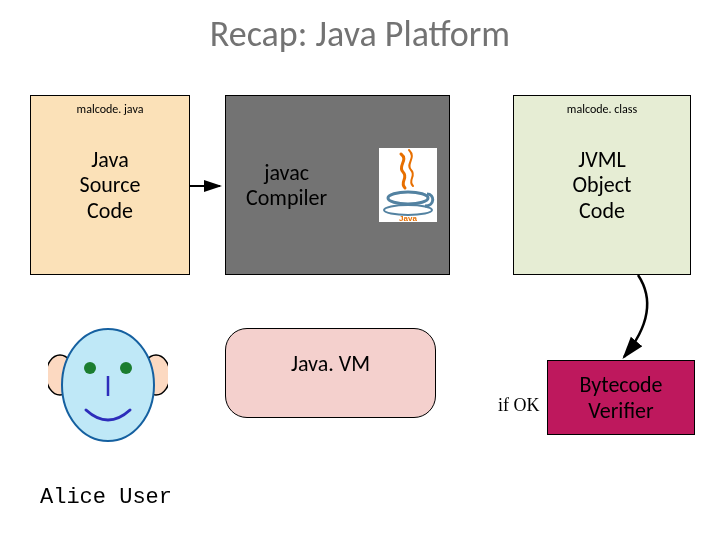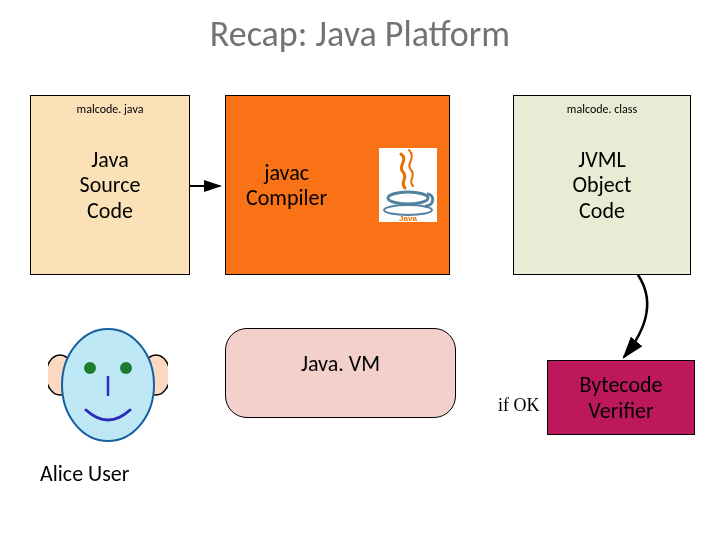--- a/index.html
+++ b/index.html
@@ -45,60 +45,61 @@
   
   #box-source {
     left: 30px; top: 95px;
     width: 160px; height: 180px;
     background: #fbe1b8;
   }
   
   #box-compiler {
     left: 225px; top: 95px;
     width: 225px; height: 180px;
-    background: #f97316;
+    background: #737373;
     align-items: center;
   }
   #box-compiler .body-label {
     align-self: flex-start;
     margin-left: 20px;
     text-align: center;
   }
   
   #box-object {
     left: 513px; top: 95px;
     width: 178px; height: 180px;
     background: #e6edd4;
   }
   
   #box-vm {
     left: 225px; top: 328px;
-    width: 231px; height: 90px;
+    width: 211px; height: 90px;
     background: #f4d0cd;
     border-radius: 22px;
   }
   
   #box-verifier {
     left: 547px; top: 360px;
     width: 148px; height: 75px;
     background: #be185d;
   }
   .ifok {
     position: absolute;
     left: 498px;
     top: 395px;
     font-size: 18px;
     font-family: "Times New Roman", serif;
     text-align: right;
   }
   .caption {
     position: absolute;
     left: 40px;
-    top: 460px;
+    top: 485px;
     font-size: 22px;
+    font-family: Liberation Mono, monospace;
   }
   
   .java-logo {
     position: absolute;
     right: 12px;
     top: 52px;
     width: 58px;
     height: 74px;
     background: #fff;
   }

